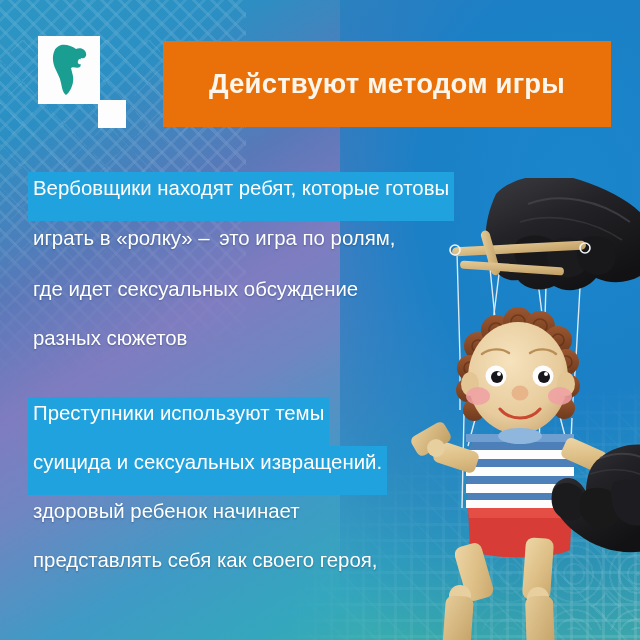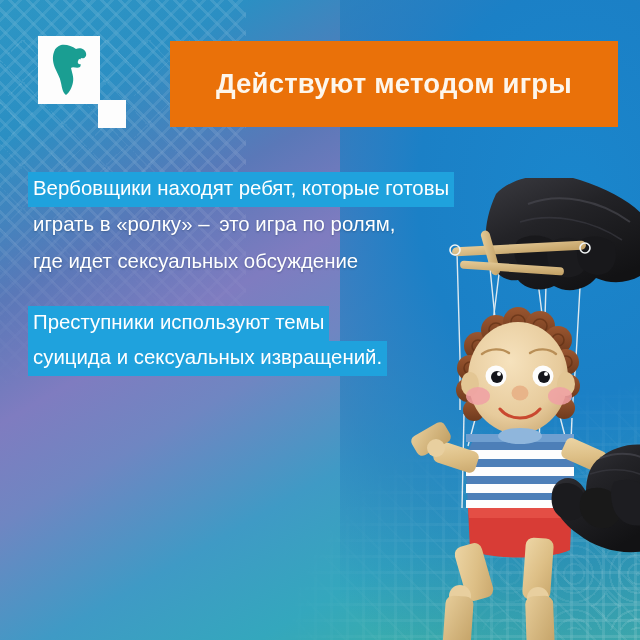--- a/index.html
+++ b/index.html
@@ -61,34 +61,34 @@
   }
 
   
   .logo{position:absolute;left:38px;top:36px;width:78px;height:90px;}
   .logoSq{position:absolute;left:0;top:0;width:62px;height:68px;background:#fdfdfd;}
   .logoMap{position:absolute;left:11px;top:7px;}
   .logoDot{position:absolute;left:60px;top:64px;width:28px;height:28px;background:#fdfdfd;}
 
   
   .headbar{
-    position:absolute;left:170px;top:41px;width:448px;height:86px;
+    position:absolute;left:163px;top:41px;width:448px;height:86px;
     background:#ea7109;display:flex;align-items:center;justify-content:center;
   }
   .headbar .title{
     color:#fdf6ec;font-size:27.5px;font-weight:bold;letter-spacing:.2px;
     text-align:center;line-height:1;white-space:nowrap;
   }
 
   
   .copy{position:absolute;left:33px;top:172px;width:420px;}
   .para{margin:0 0 26px 0;}
   .ln{
     display:block;color:#ffffff;font-size:20.4px;line-height:30px;
-    white-space:nowrap;width:max-content;padding:1px 5px 4px 5px;margin-left:-5px;
+    white-space:nowrap;width:max-content;padding:1px 5px 18px 5px;margin-left:-5px;
     text-shadow:0 1px 2px rgba(12,40,72,.35);
   }
   .ln.hl{background:#1fa2dd;text-shadow:none;}
   .para2{margin-top:10px;}
 
   
   .puppet{position:absolute;left:400px;top:178px;width:250px;height:462px;}
   .puppet svg{display:block;}
 </style>
 </head>
@@ -117,25 +117,28 @@
   <div class="headbar">
     <div class="title">Действуют методом игры</div>
   </div>
 
   <div class="copy">
 
     <div class="para">
       <span class="ln hl">Вербовщики находят ребят, которые готовы</span>
       <span class="ln"><span class="hl" style="padding:1px 4px 2px 5px;margin-left:-5px;display:inline-block;text-align:center;">играть в «ролку» –</span> это игра по ролям,</span>
       <span class="ln">где идет сексуальных обсуждение</span>
+      <span class="ln">разных сюжетов</span>
     </div>
 
     <div class="para para2">
       <span class="ln hl">Преступники используют темы</span>
       <span class="ln hl">суицида и сексуальных извращений.</span>
+      <span class="ln">здоровый ребенок начинает</span>
+      <span class="ln">представлять себя как своего героя,</span>
     </div>
 
   </div>
 
   <div class="puppet">
     <svg width="250" height="462" viewBox="0 0 250 462">
       <defs>
         <linearGradient id="wood" x1="0" y1="0" x2="1" y2="1">
           <stop offset="0%" stop-color="#edd6a6"></stop>
           <stop offset="55%" stop-color="#ddbf86"></stop>

